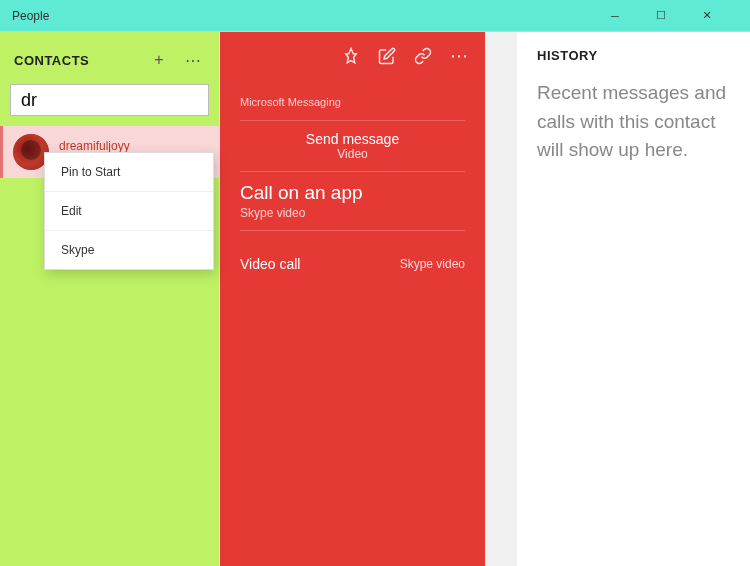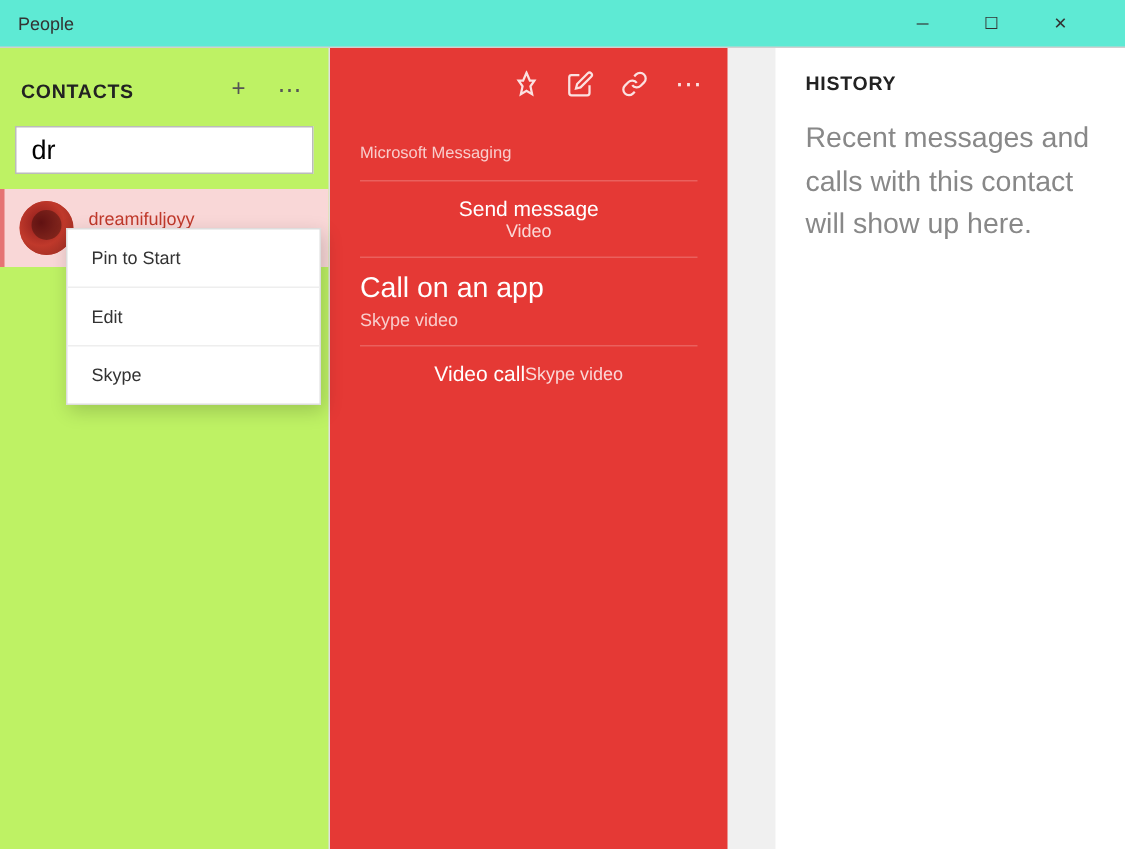--- a/index.html
+++ b/index.html
@@ -284,22 +284,22 @@
       cursor: pointer;
       margin-bottom: 2px;
     }
     .detail-call-sub {
       font-size: 12px;
       color: rgba(255,255,255,0.75);
     }
     .detail-video-row {
       display: flex;
       align-items: center;
-      justify-content: center;
-      padding: 10px 0;
+      justify-content: space-between;
+      padding: 25px 0;
       border-top: 1px solid rgba(255,255,255,0.2);
     }
     .detail-video-name {
       font-size: 14px;
       color: white;
       cursor: pointer;
     }
     .detail-video-app {
       font-size: 12px;
       color: rgba(255,255,255,0.8);

